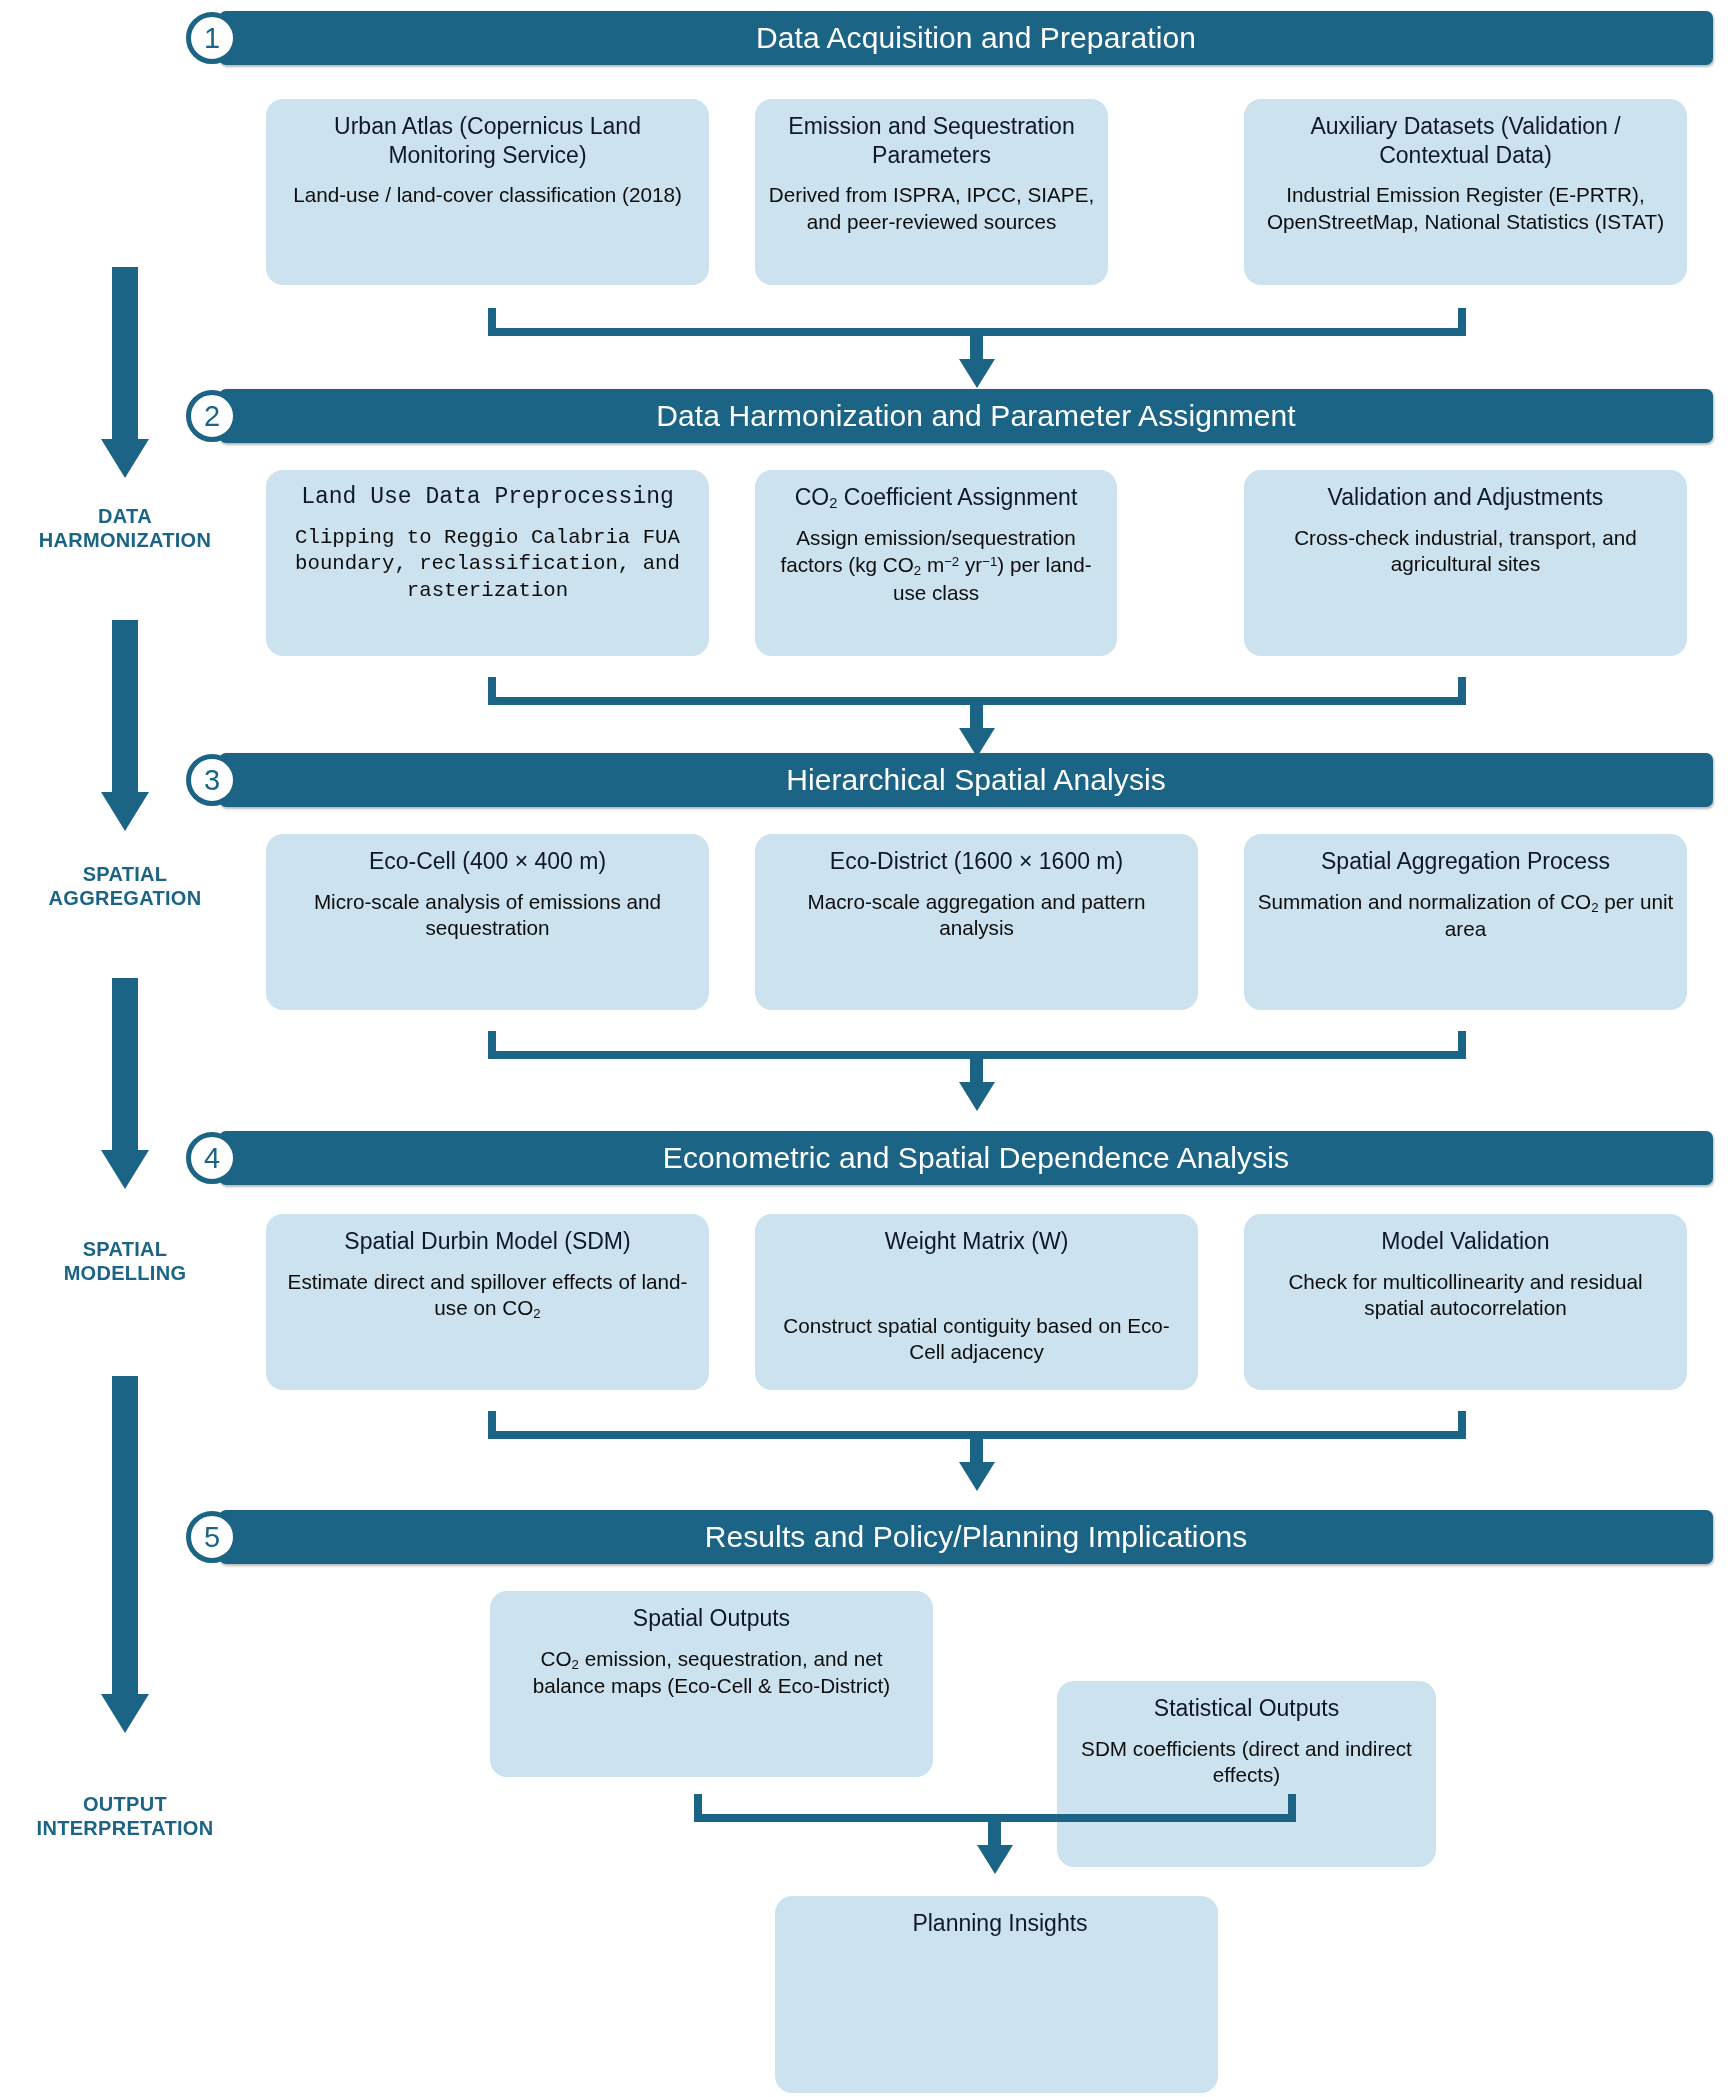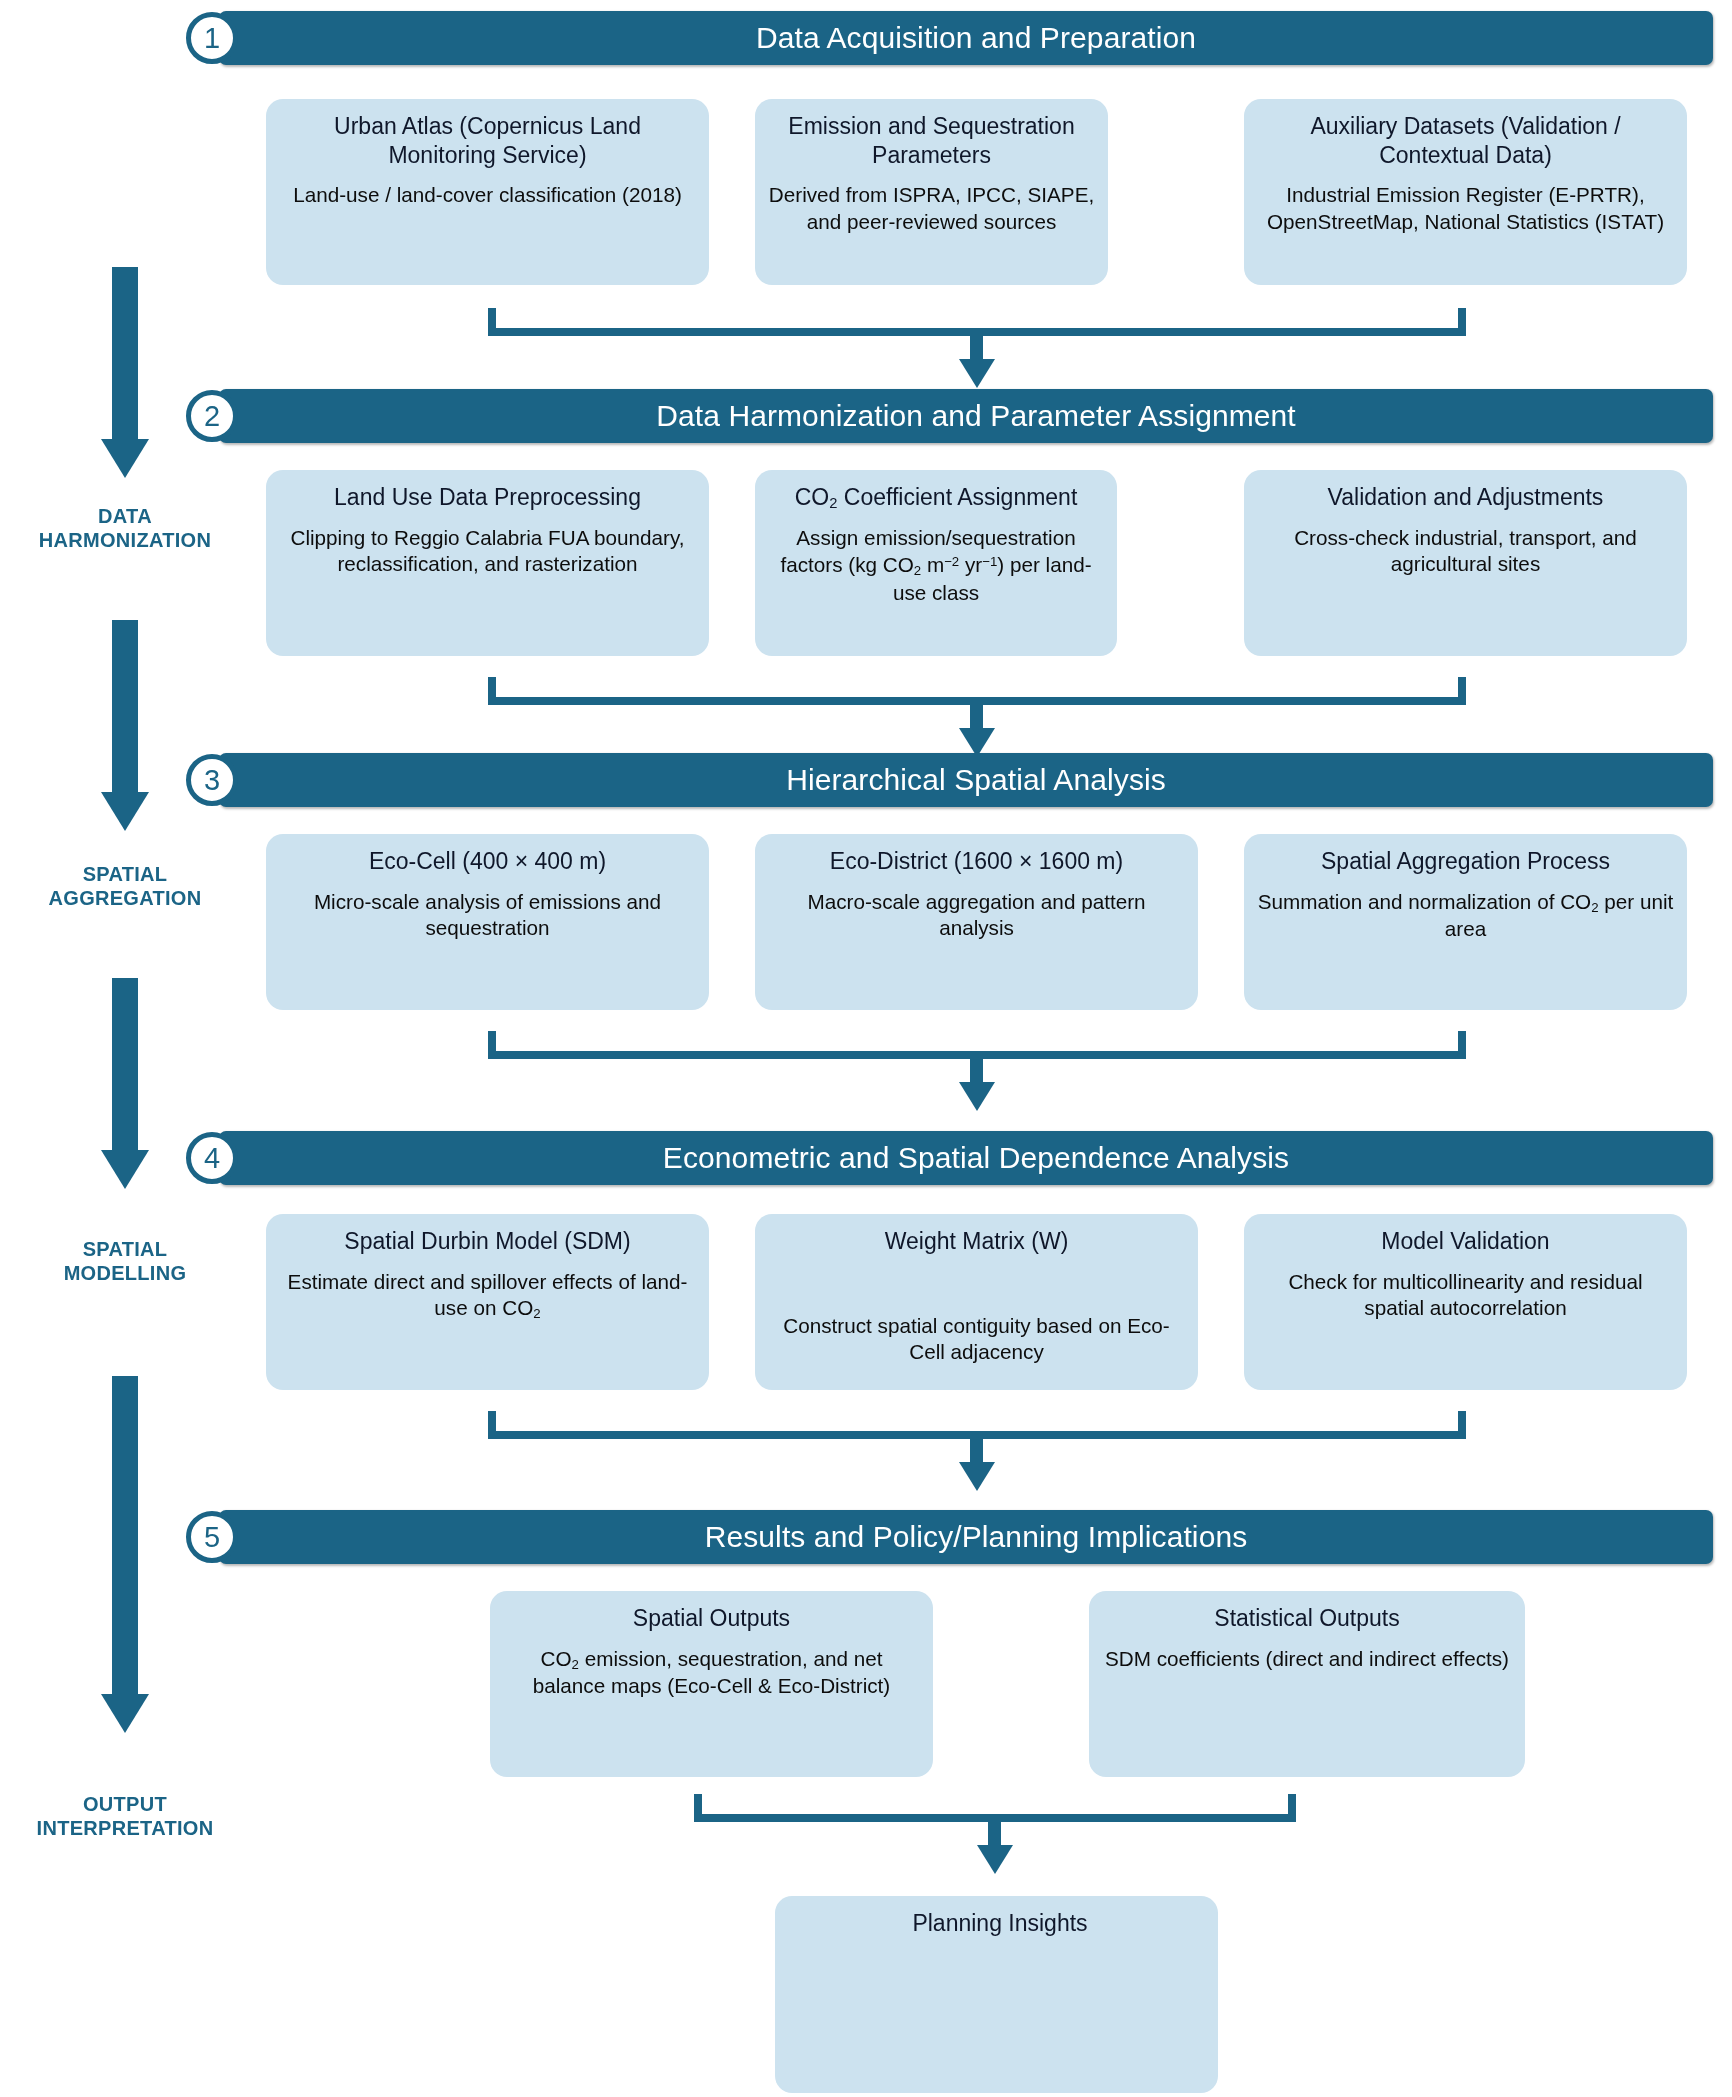--- a/index.html
+++ b/index.html
@@ -162,21 +162,21 @@
     <div class="bk-head" style="left:50%; margin-left:-18px; top:51px;"></div>
   </div>
 
   <div class="stage-header" style="left:186px; top:389px; width:1527px;">
     <div class="badge">2</div>
     <div class="header-bar">
       <span>Data Harmonization and Parameter Assignment</span>
     </div>
   </div>
 
-  <div class="card" style="left:266px; top:470px; width:443px; height:186px;">
+  <div class="card" style="left:266px; top:470px; width:443px; height:186px;font-family:Liberation Mono, monospace;">
     <div class="card-title">Land Use Data Preprocessing</div>
     <div class="card-body">Clipping to Reggio Calabria FUA boundary, reclassification, and rasterization</div>
   </div>
   <div class="card" style="left:755px; top:470px; width:362px; height:186px;">
     <div class="card-title">CO<sub>2</sub> Coefficient Assignment</div>
     <div class="card-body">Assign emission/sequestration factors (kg CO<sub>2</sub> m<sup>−2</sup> yr<sup>−1</sup>) per land-use class</div>
   </div>
   <div class="card" style="left:1244px; top:470px; width:443px; height:186px;">
     <div class="card-title">Validation and Adjustments</div>
     <div class="card-body">Cross-check industrial, transport, and agricultural sites</div>
@@ -250,21 +250,21 @@
     <div class="badge">5</div>
     <div class="header-bar">
       <span>Results and Policy/Planning Implications</span>
     </div>
   </div>
 
   <div class="card" style="left:490px; top:1591px; width:443px; height:186px;">
     <div class="card-title">Spatial Outputs</div>
     <div class="card-body">CO<sub>2</sub> emission, sequestration, and net balance maps (Eco-Cell &amp; Eco-District)</div>
   </div>
-  <div class="card" style="left:1057px; top:1591px; width:436px; height:186px;margin-left:32px;">
+  <div class="card" style="left:1057px; top:1681px; width:379px; height:186px;">
     <div class="card-title">Statistical Outputs</div>
     <div class="card-body">SDM coefficients (direct and indirect effects)</div>
   </div>
 
   <div class="bracket" style="left:694px; top:1794px; width:602px; height:81px;">
     <div class="bk-stub-l" style="left:0; height:21px;"></div>
     <div class="bk-stub-r" style="right:0; top:0; height:21px;"></div>
     <div class="bk-bar" style="top:20px;"></div>
     <div class="bk-shaft" style="left:50%; margin-left:-6.6px; top:27px; height:27px;"></div>
     <div class="bk-head" style="left:50%; margin-left:-18px; top:51px;"></div>

